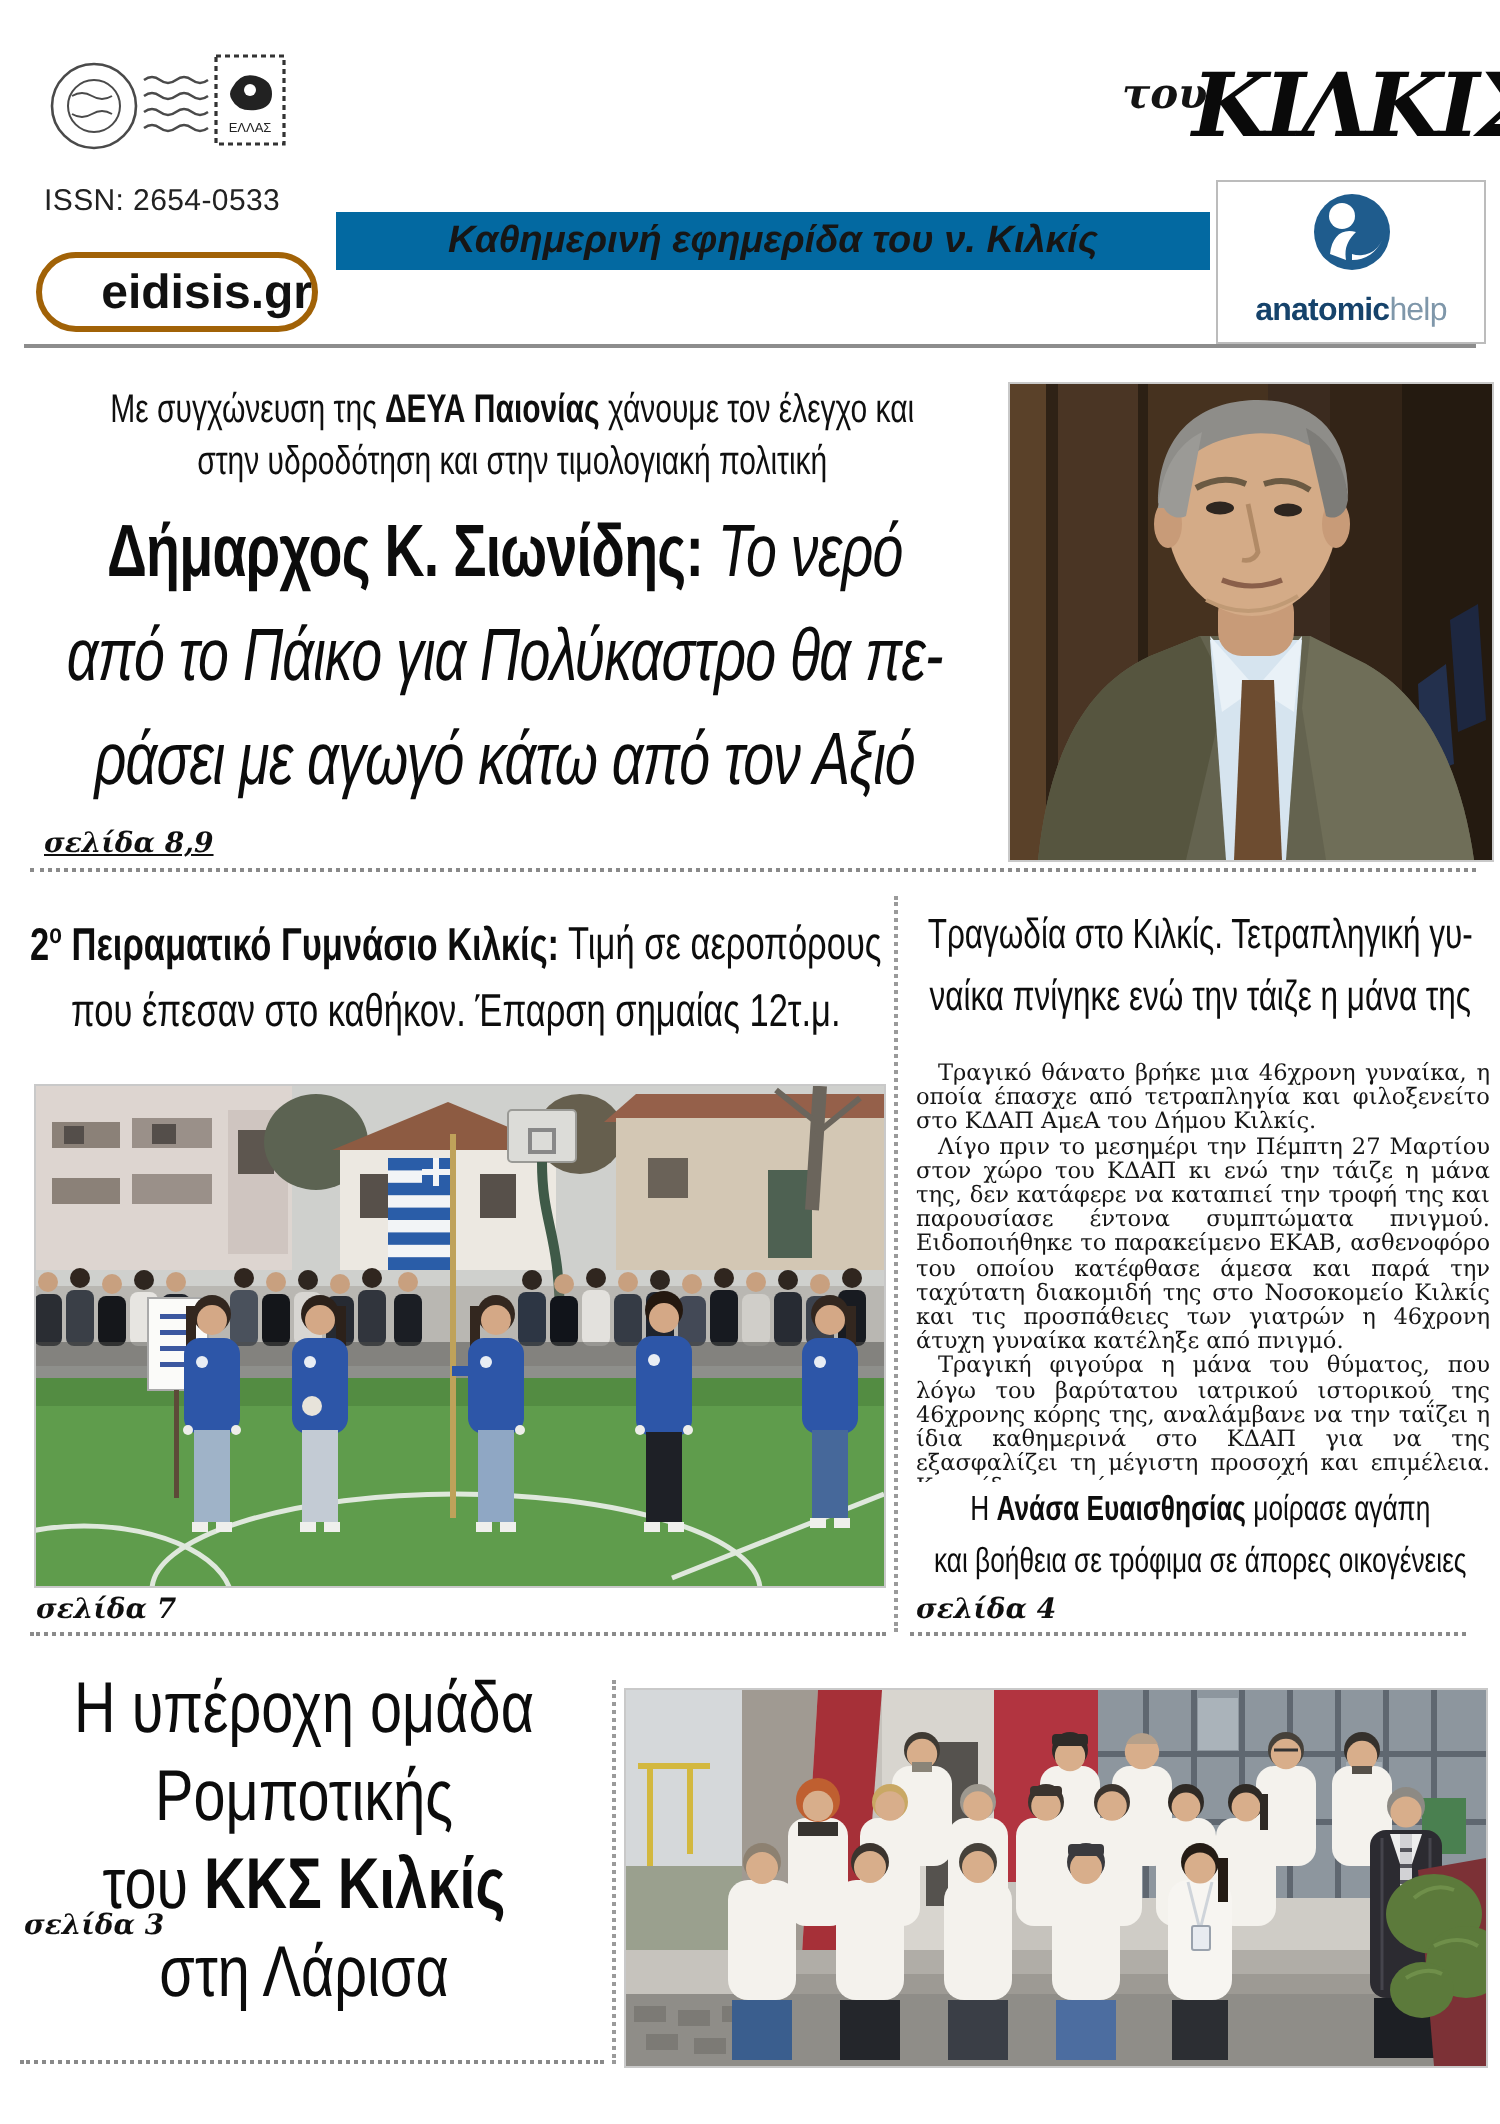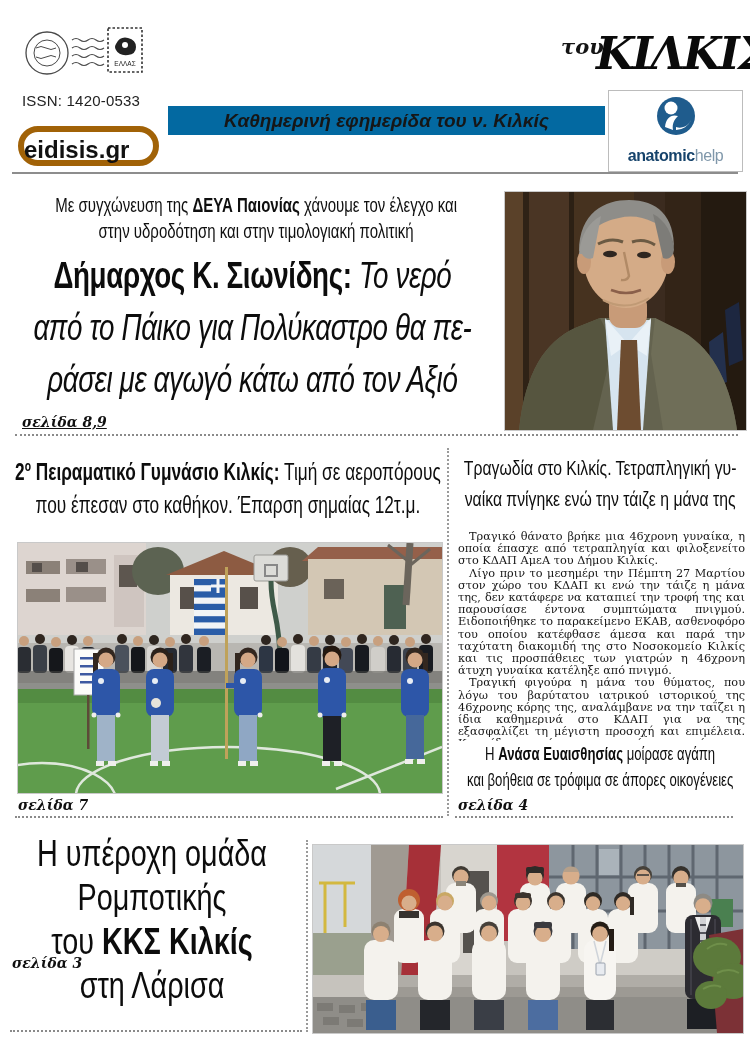--- a/index.html
+++ b/index.html
@@ -15,22 +15,22 @@
   .title-tou{left:561px;top:34px;font-family:"DejaVu Serif",serif;font-style:italic;
              font-weight:700;font-size:21px;color:#141414;}
   .title-kilkis{left:596px;top:28px;font-family:"DejaVu Serif",serif;font-style:italic;
                 font-weight:700;font-size:44px;color:#0a0a0a;letter-spacing:-2px;}
   .subtitle-bar{left:168px;top:106px;width:437px;height:29px;background:#0369a1;
                 text-align:center;line-height:29px;font-style:italic;font-weight:700;
                 font-size:19px;color:#161616;}
   .dateline{left:150px;top:143px;width:470px;text-align:center;font-size:14px;
             color:#1a1a1a;letter-spacing:-.2px;}
   .dateline sup{font-size:9px;}
-  .website-pill{left:18px;top:126px;width:141px;height:40px;border:6px solid #a16207;
-                border-radius:21px;box-sizing:border-box;text-align:left;line-height:36px;
+  .website-pill{left:18px;top:126px;width:141px;height:40px;border:3px solid #a16207;
+                border-radius:21px;box-sizing:border-box;text-align:right;line-height:36px;
                 font-weight:700;font-size:24px;color:#111;cursor:pointer;}
   .ad-box{left:608px;top:90px;width:133px;height:80px;border:1px solid #bcbcbc;background:#fff;}
   .ad-logo{position:absolute;left:47px;top:5px;width:40px;height:40px;}
   .ad-text{position:absolute;bottom:6px;width:100%;text-align:center;font-size:16px;
            letter-spacing:-.4px;}
   .ad-text b{color:#16436b;}
   .ad-text span{color:#7f97aa;font-weight:400;}
   .rule-header{left:12px;top:172px;width:726px;border-top:2px solid #8d8d8d;}
 
   
@@ -97,21 +97,21 @@
       <path d="M50,24 q4,-3 8,0 t8,0 t8,0 t8,0"></path>
       <path d="M50,32 q4,-3 8,0 t8,0 t8,0 t8,0"></path>
       <path d="M50,40 q4,-3 8,0 t8,0 t8,0 t8,0"></path>
     </g>
     <rect x="86" y="4" width="34" height="44" fill="#ffffff" stroke="#333" stroke-width="1.6" stroke-dasharray="2.5,2"></rect>
     <path d="M94,20 q4,-8 12,-6 q8,2 8,9 q0,7 -8,8 q-9,1 -12,-5 q-2,-3 0,-6 Z" fill="#222"></path>
     <circle cx="103" cy="21" r="3" fill="#fff"></circle>
     <text x="103" y="42" text-anchor="middle" font-size="6.5" font-family="Liberation Sans,sans-serif" fill="#222">ΕΛΛΑΣ</text>
   </svg>
 
-  <div class="abs issn">ISSN: 1420-0533</div>
+  <div class="abs issn">ISSN: 2654-0533</div>
 
   <div class="abs title-tou">του</div>
   <div class="abs title-kilkis">ΚΙΛΚΙΣ</div>
 
   <div class="abs subtitle-bar">Καθημερινή εφημερίδα του ν. Κιλκίς</div>
 
 
   <div class="abs website-pill">eidisis.gr</div>
 
   <div class="abs ad-box">

